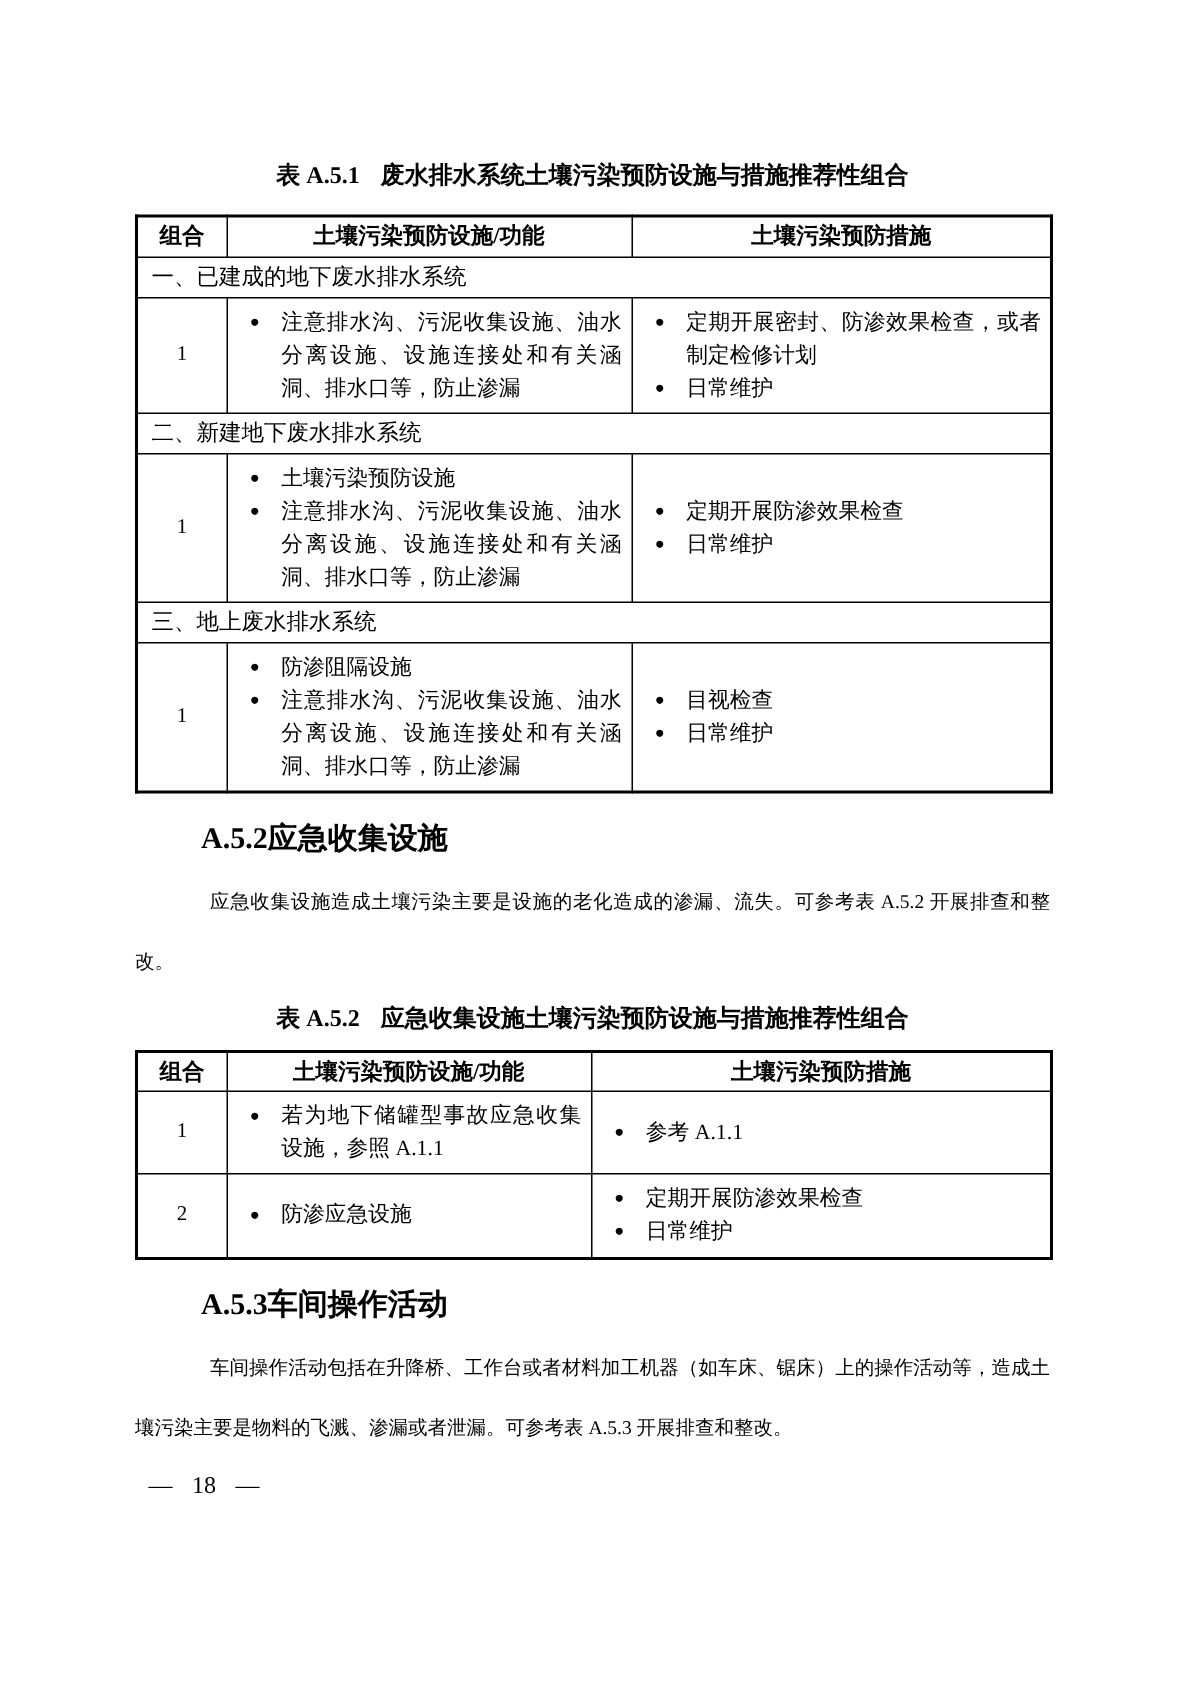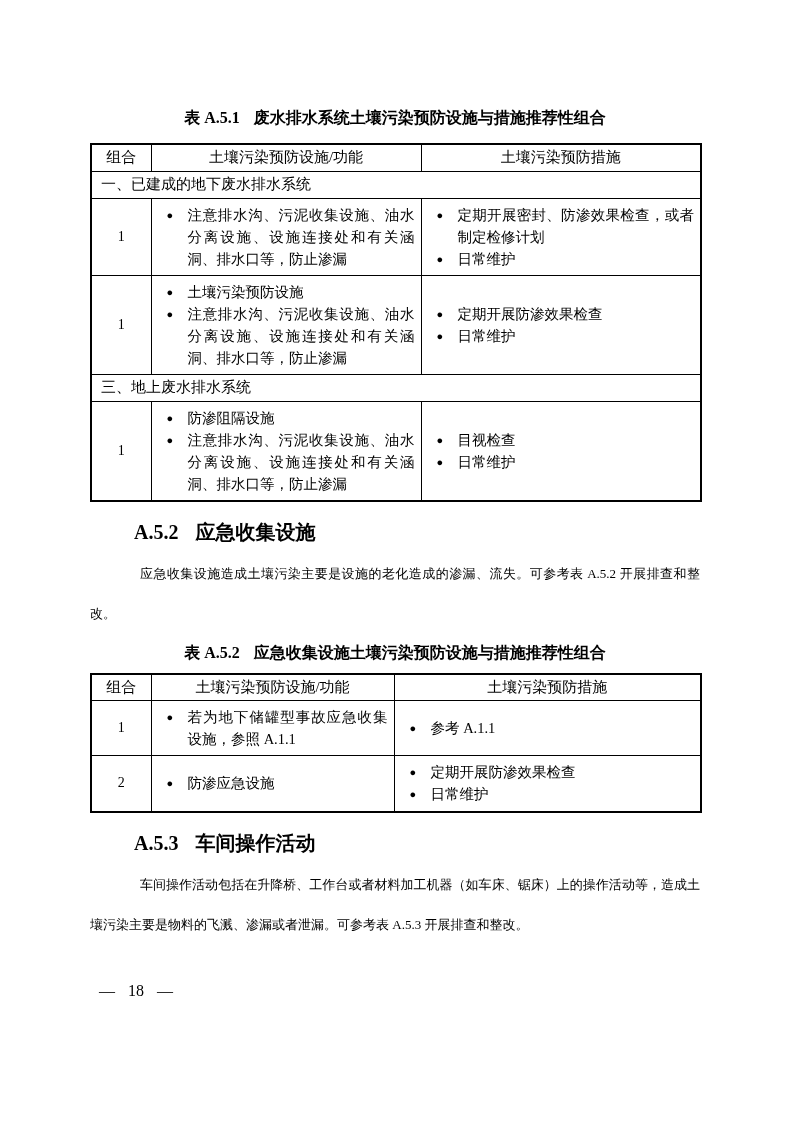--- a/index.html
+++ b/index.html
@@ -22,21 +22,21 @@
 
   
   table.t {
     width:100%; border-collapse:collapse; table-layout:fixed;
     border:2px solid #000;
   }
   .t1 { margin-top:16px; }
   .t2 { margin-top:11px; }
   table.t th, table.t td { border:1px solid #000; vertical-align:middle; }
   table.t th {
-    font-weight:normal; font-size:15px; text-align:center; height:27px;
+    font-weight:bold; font-size:15px; text-align:center; height:27px;
   }
   tr.sec td {
     font-weight:normal; font-size:15px; height:27px; padding-left:9px;
   }
   td.id { text-align:center; font-size:14px; }
   td.cell { padding:5px 2px; }
   .t1 .c1 { width:60px; } .t1 .c2 { width:270px; } .t1 .c3 { width:280px; }
   .t2 .c1 { width:60px; } .t2 .c2 { width:243px; } .t2 .c3 { width:307px; }
   tr.rh68  > td { height:68px; }
   tr.rh87  > td { height:87px; }
@@ -46,21 +46,21 @@
 
   .li { display:flex; align-items:flex-start; font-size:14.5px; line-height:22px; }
   .li .b { width:34px; padding-left:13px; flex:none; font-size:11px; line-height:22px; }
   .li .tx { flex:1; padding-right:4px; text-align:justify; }
 
   
   .h2 {
     margin-top:19px; padding-left:44px;
     font-weight:bold; font-size:20px; line-height:23px;
   }
-  .h2 .ht { margin-left:17px; }
+  .h2 .ht { }
 
   
   .para {
     margin-top:10px; font-size:13px; line-height:40px;
     text-indent:50px; text-align:justify;
   }
 
   
   .footer {
     position:absolute; left:99px; top:982px;
@@ -107,20 +107,23 @@
             <span class="b">●</span>
             <span class="tx">定期开展密封、防渗效果检查，或者制定检修计划</span>
           </div>
           <div class="li">
             <span class="b">●</span>
             <span class="tx">日常维护</span>
           </div>
         </td>
       </tr>
 
+      <tr class="sec">
+        <td colspan="3">二、新建地下废水排水系统</td>
+      </tr>
       <tr class="rh87">
         <td class="id">1</td>
         <td class="cell">
           <div class="li">
             <span class="b">●</span>
             <span class="tx">土壤污染预防设施</span>
           </div>
           <div class="li">
             <span class="b">●</span>
             <span class="tx">注意排水沟、污泥收集设施、油水分离设施、设施连接处和有关涵洞、排水口等，防止渗漏</span>

